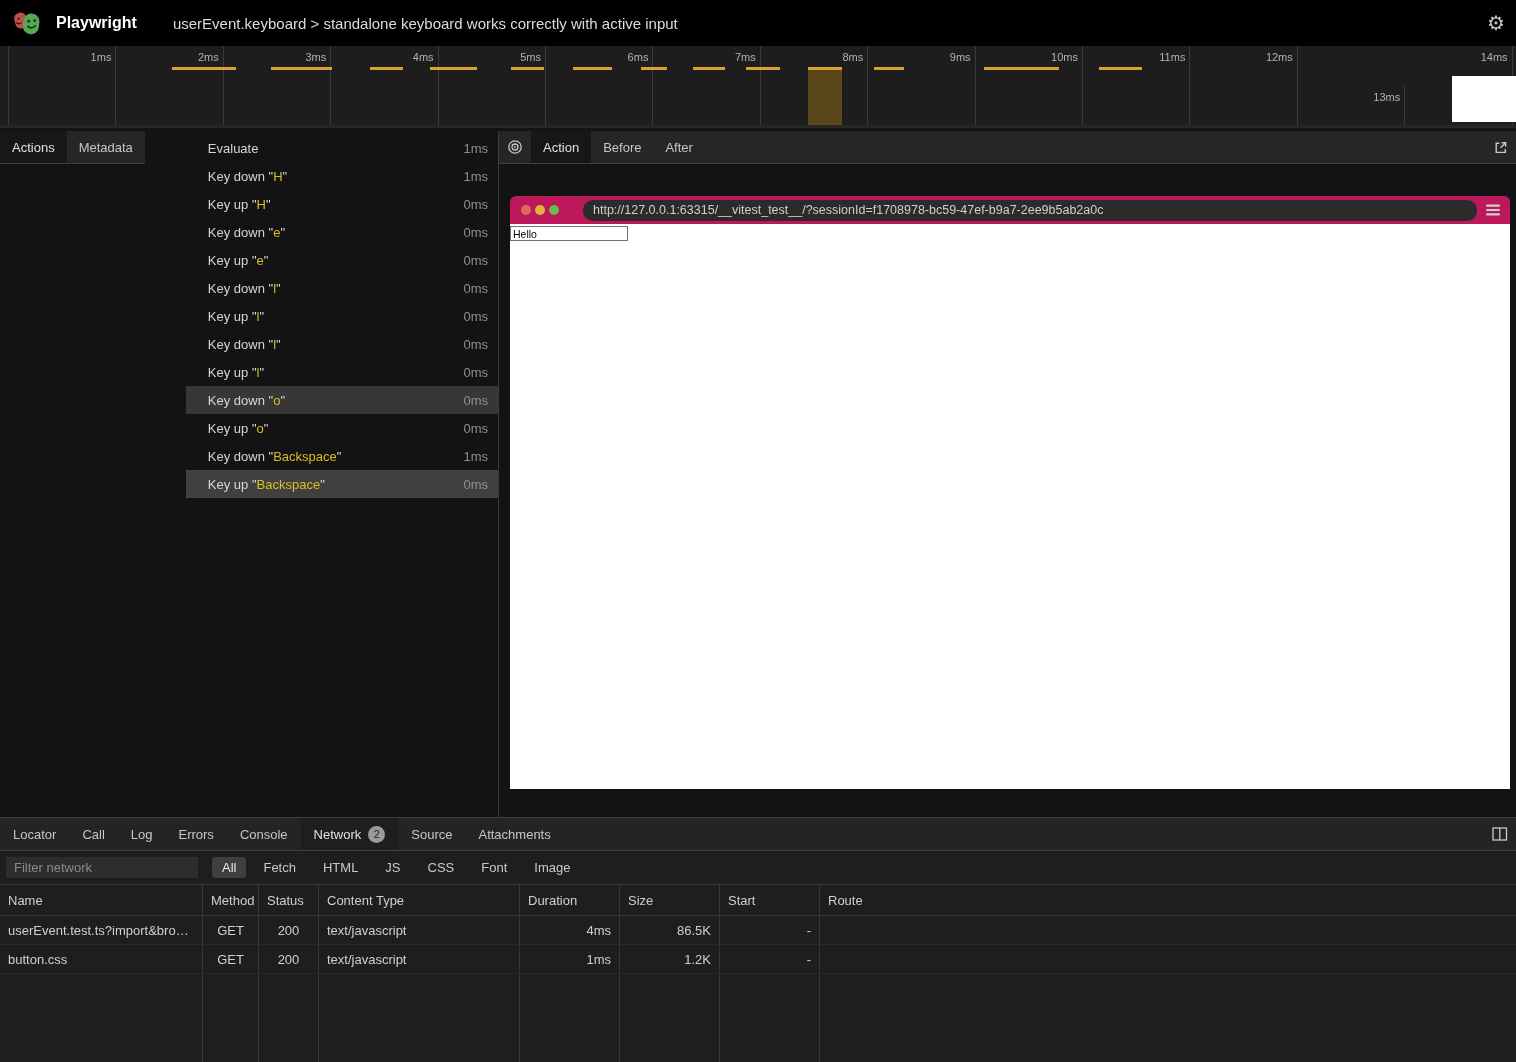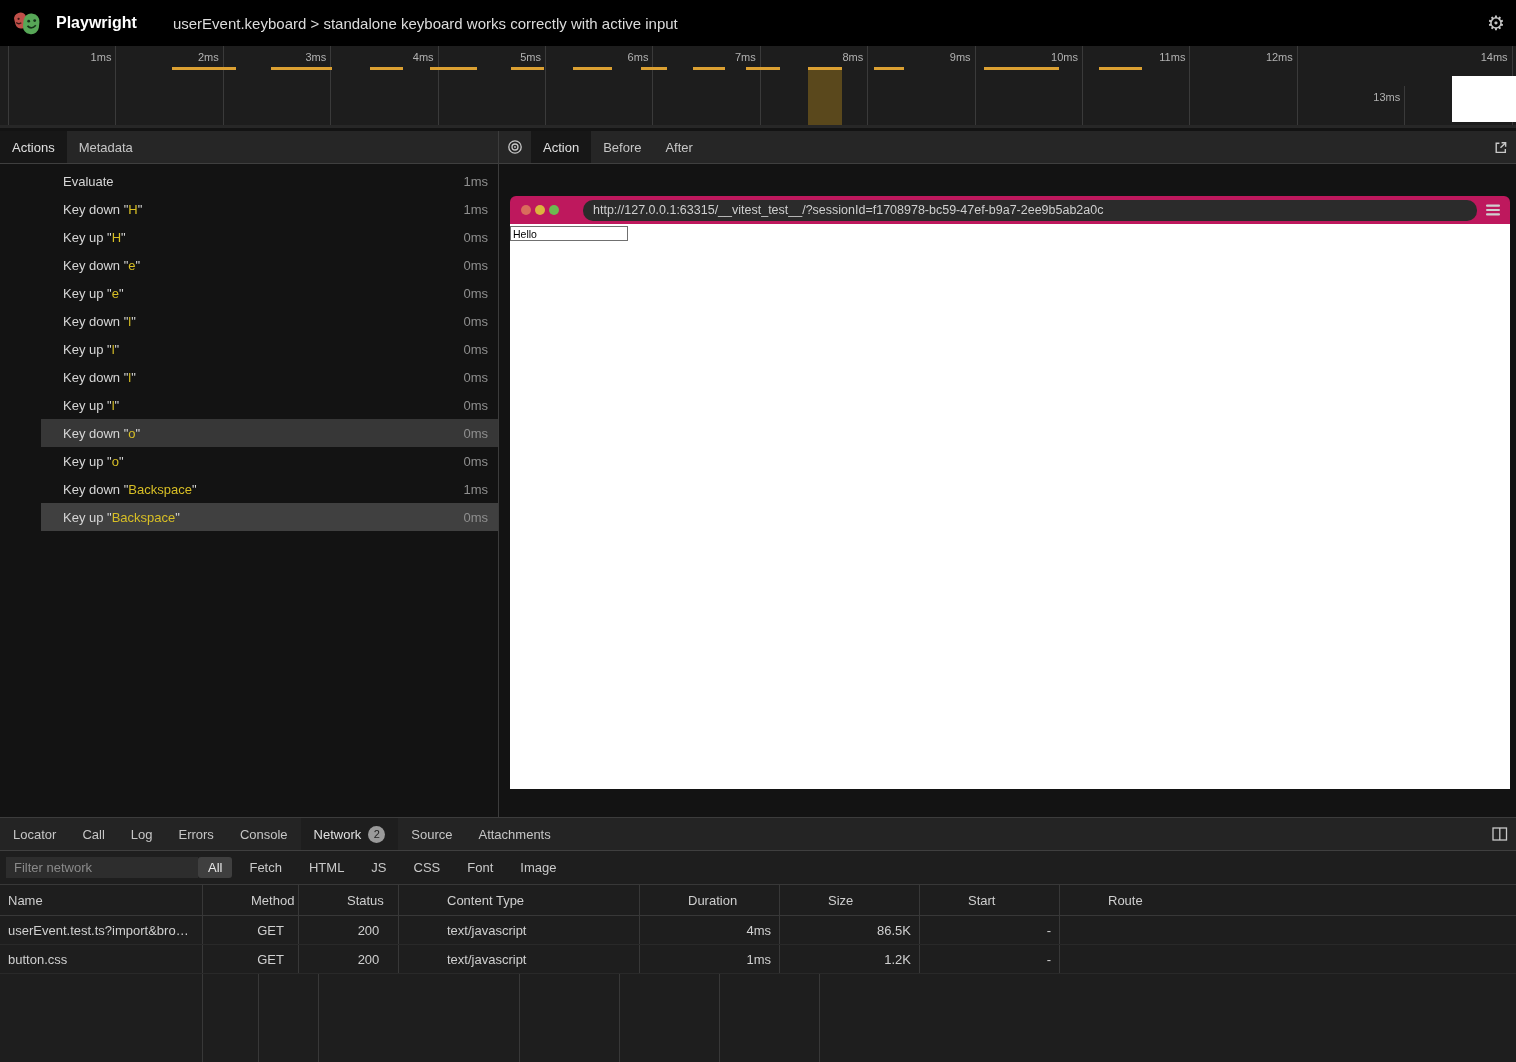--- a/index.html
+++ b/index.html
@@ -20,21 +20,21 @@
               border-bottom:3px solid #272727; overflow:hidden; }
   .tl-cell { position:absolute; top:0; bottom:0; border-right:1px solid #3a3a3a; }
   .tl-label { position:absolute; top:5px; right:4px; font-size:11px; color:#b2b2b2; white-space:nowrap; }
   .tl-marker { position:absolute; top:21px; height:3px; background:var(--accent,#dba032); }
   #tl-bar { position:absolute; top:21px; bottom:0; background:#5a481c; border-top:3px solid var(--accent,#dba032); }
   #tl-thumb { position:absolute; background:#fff; }
 
   
   #main { position:absolute; top:131px; left:0; right:0; height:686px; display:flex; }
   #left-panel { width:499px; border-right:1px solid #3c3c3c; background:#131313;
-                display:flex; flex-direction:column; }
+                display:flex; flex-direction:row; }
   #right-panel { flex:1; background:#131313; display:flex; flex-direction:column; }
 
   .tabbar { height:33px; background:#262626; display:flex; align-items:stretch;
             border-bottom:1px solid #3f3f3f; flex:none; }
   .tab { display:flex; align-items:center; padding:0 12px; font-size:13px; color:#c6c6c6; cursor:pointer; white-space:nowrap; }
   .tab.selected { background:#171717; color:#e0e0e0; }
   .tabbar .icon-slot { display:flex; align-items:center; padding:0 8px; }
   .tabbar .right-slot { margin-left:auto; display:flex; align-items:center; padding-right:8px; }
 
   #actions-list { flex:1; padding-top:3px; overflow:hidden;margin-left:41px; }
@@ -68,27 +68,27 @@
   #bottom-tabbar .tab { padding:0 13px; }
   #bottom-tabbar .tab.selected { background:#1e1e1e; }
   .badge { display:inline-flex; width:17px; height:17px; border-radius:50%;
            background:var(--badge-gray,#9a9a9a); color:#1e1e1e; font-size:11px;
            align-items:center; justify-content:center; margin-left:7px; }
   #filter-row { height:33px; display:flex; align-items:center; flex:none; }
   #filter-input { margin-left:6px; width:192px; height:21px; background:#2d2d2d; border:none;
                   color:#c4c4c4; font-size:13px; padding:0 8px; outline:none;
                   font-family:"Liberation Sans", sans-serif; }
   #filter-input::placeholder { color:#8a8a8a; }
-  #chipbar { display:flex; gap:7px; align-items:center; }
+  #chipbar { margin-left:14px; display:flex; gap:7px; align-items:center; }
   .chip { padding:3px 10px; font-size:13px; color:#c9c9c9; border-radius:3px; cursor:pointer; }
   .chip.selected { background:#3f3f3f; color:#e8e8e8; }
 
   #network-table { flex:1; display:flex; flex-direction:column; font-size:13px;
                    border-top:1px solid #383838; overflow:hidden; }
-  .nt-row { display:grid; grid-template-columns:203px 56px 60px 201px 100px 100px 100px minmax(0,1fr); flex:none;gap:40px; }
+  .nt-row { display:grid; grid-template-columns:203px 56px 60px 201px 100px 100px 100px minmax(0,1fr); flex:none; }
   .nt-cell { display:flex; align-items:center; padding:0 8px; border-right:1px solid #383838;
              color:#d0d0d0; overflow:hidden; white-space:nowrap; }
   .nt-cell.last { border-right:none; }
   .nt-header { height:31px; border-bottom:1px solid #383838; }
   .nt-header .nt-cell { color:#cfcfcf; }
   .nt-data { height:29px; border-bottom:1px solid #292929; cursor:pointer; }
   .nt-filler { flex:1; display:grid; grid-template-columns:203px 56px 60px 201px 100px 100px 100px minmax(0,1fr); }
   .align-c { justify-content:center; }
   .align-r { justify-content:flex-end; }
 </style>

